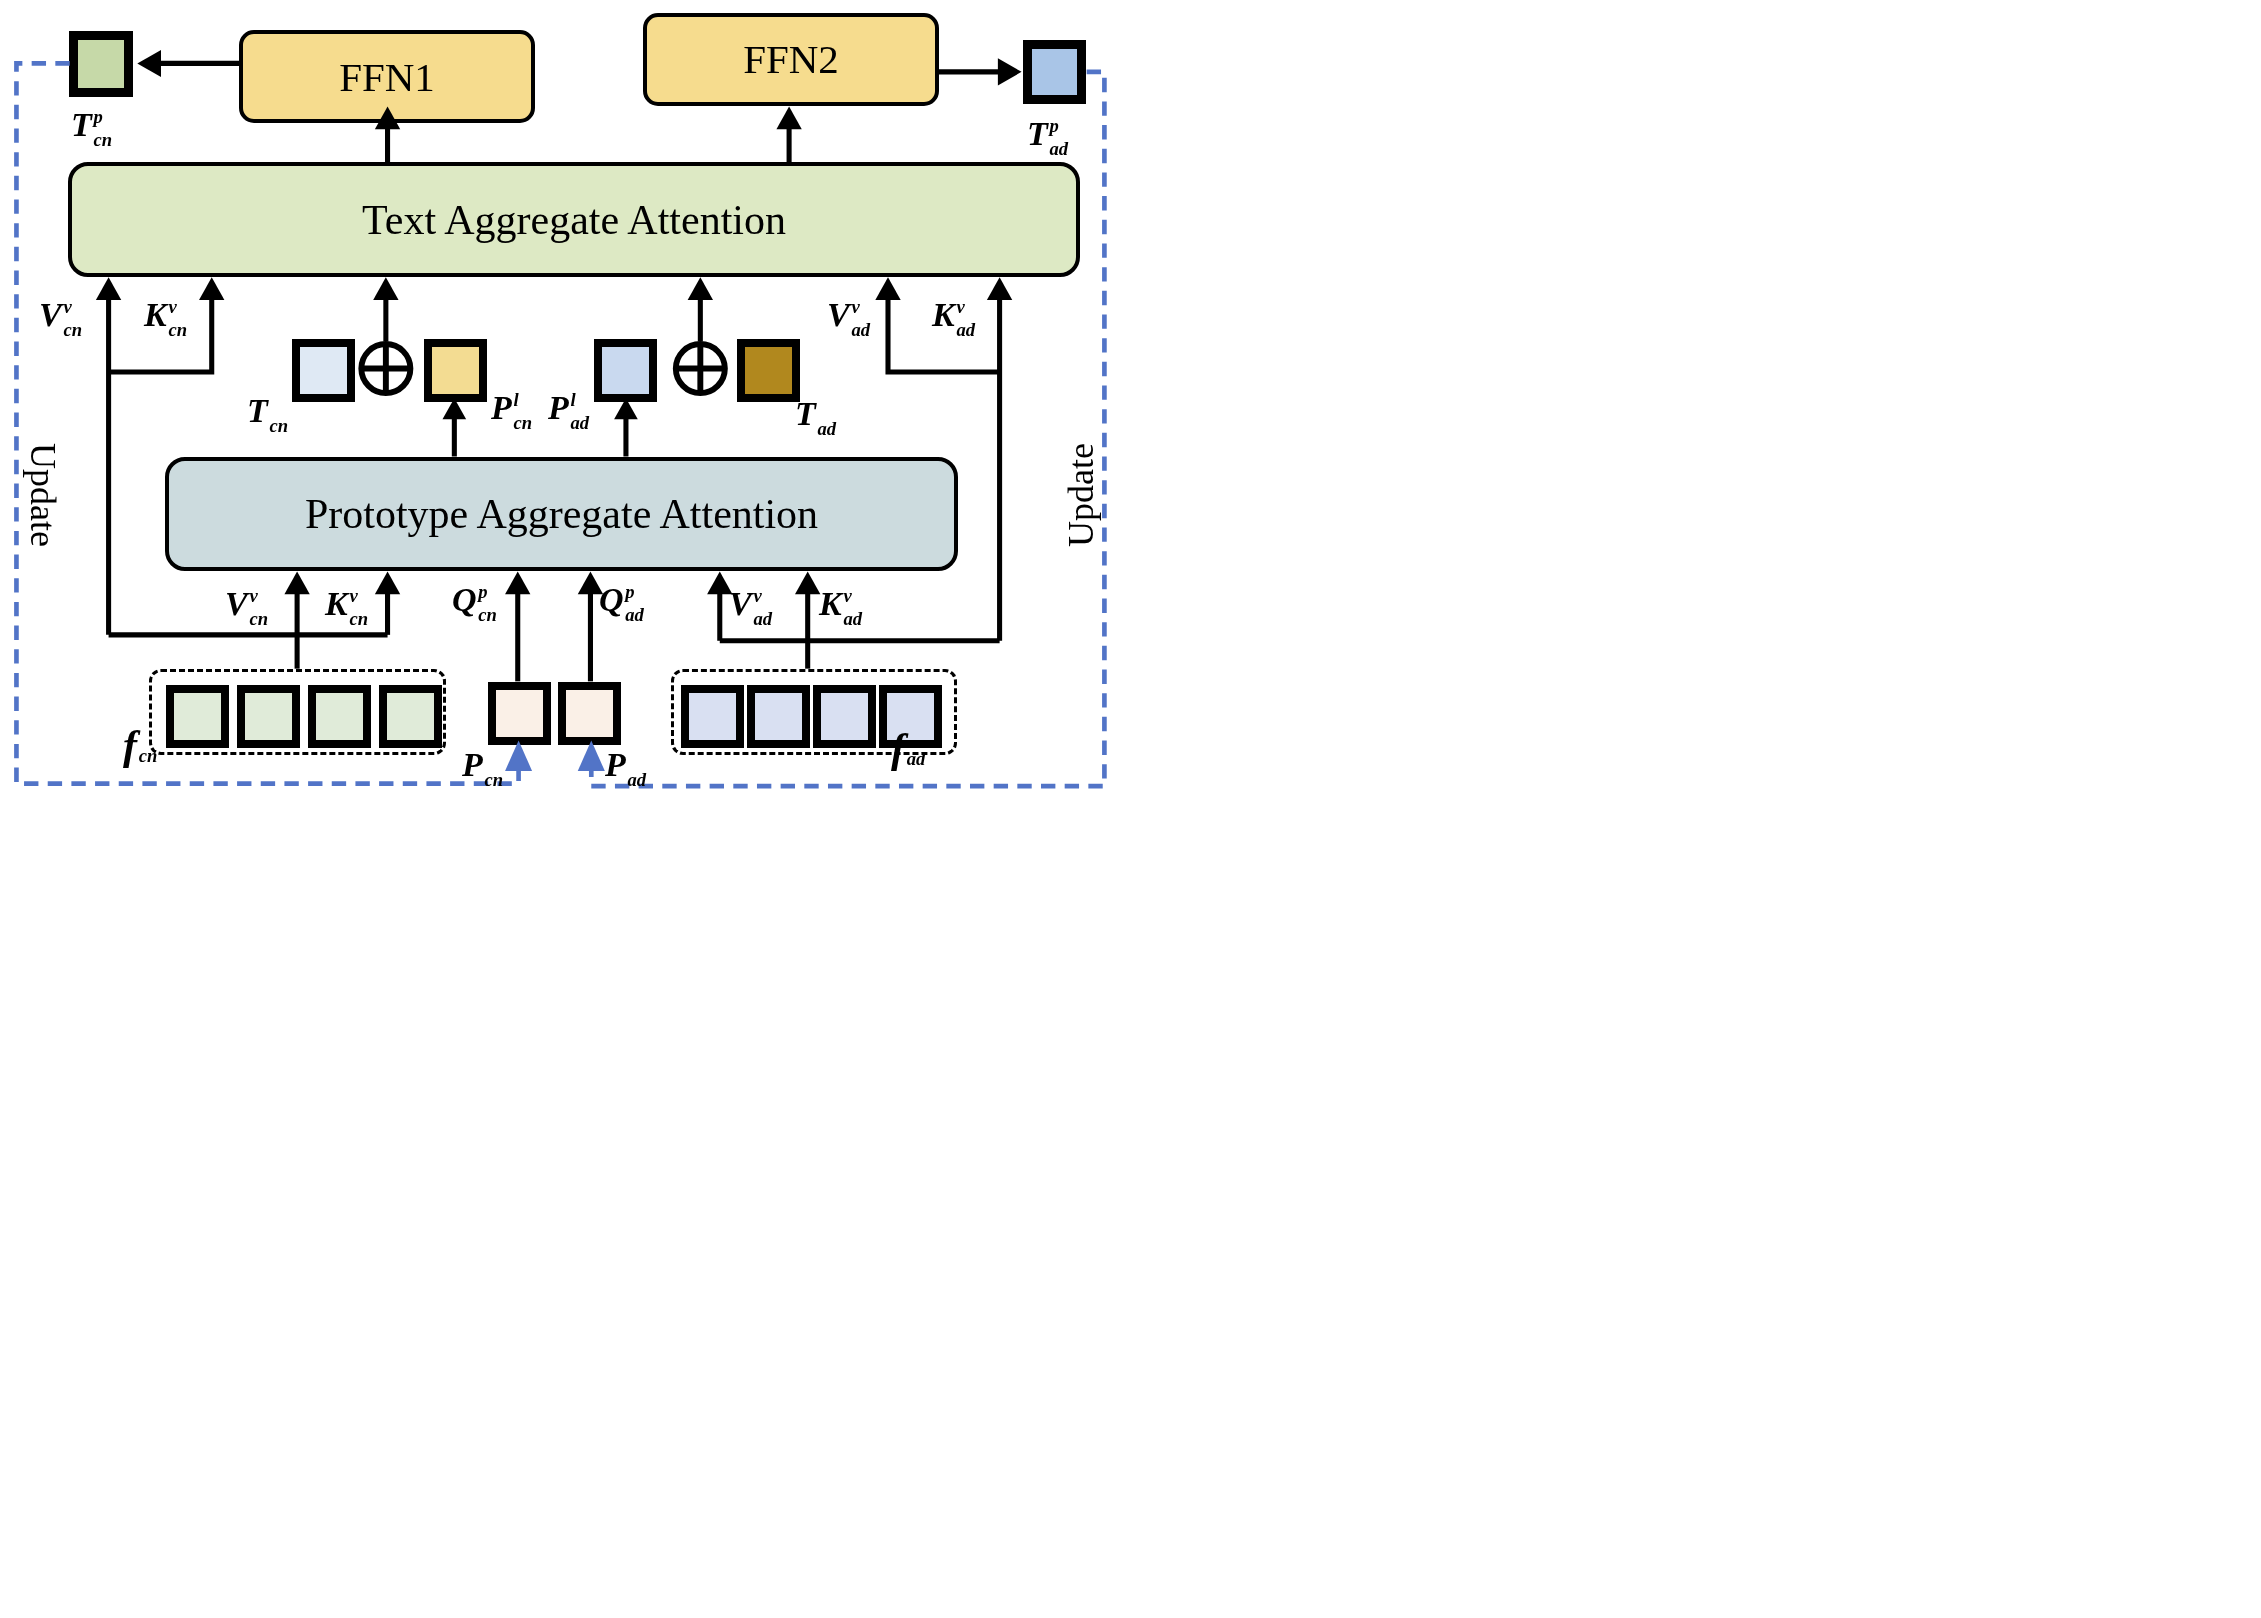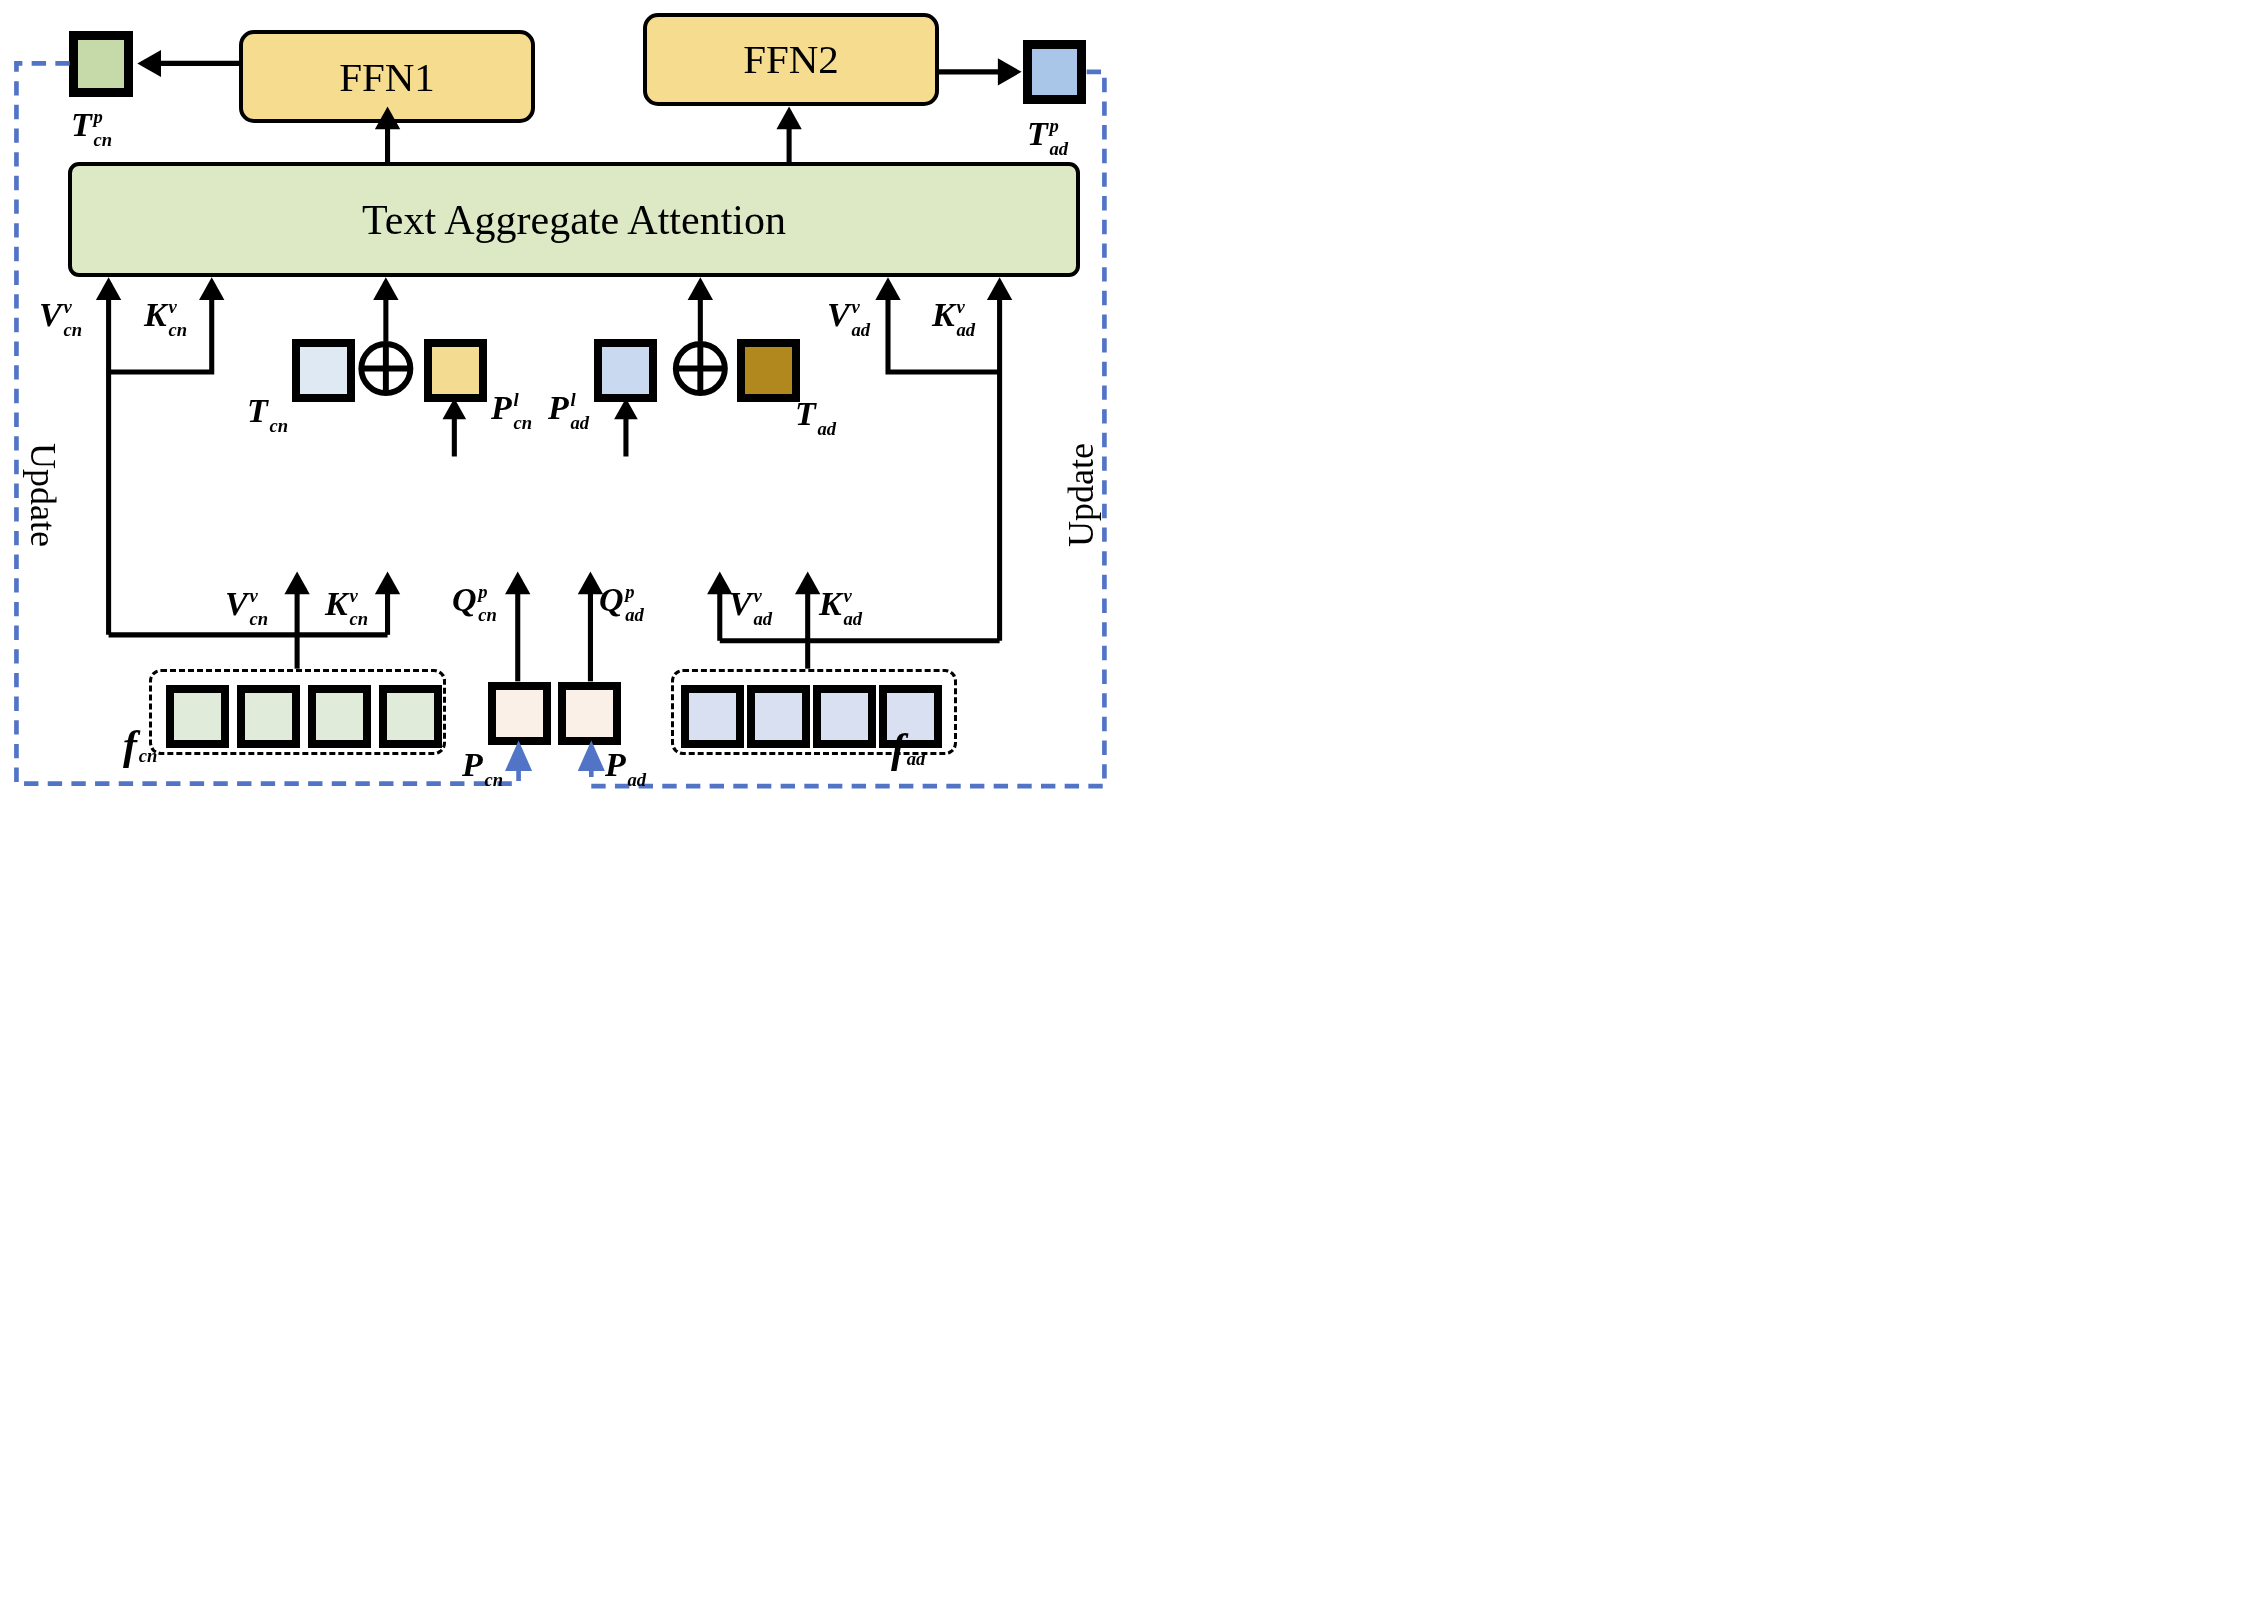--- a/index.html
+++ b/index.html
@@ -1,21 +1,21 @@
 <!DOCTYPE html>
 <html style="font-size:13.5px"><head>
 <meta charset="utf-8">
 <style>
   html,body{margin:0;padding:0;background:#ffffff;}
   #canvas{position:relative;width:1131px;height:809px;background:#fff;overflow:hidden;
           font-family:"Liberation Serif", serif;}
   .box{position:absolute;box-sizing:border-box;border:4.2px solid #000;display:flex;
        align-items:center;justify-content:center;color:#000;}
   .rounded{border-radius:15px;}
-  .bigrounded{border-radius:11px;font-family:Liberation Serif, serif;}
+  .bigrounded{border-radius:20px;font-family:Liberation Serif, serif;}
   .sq{position:absolute;box-sizing:border-box;border:8.5px solid #000;}
   .sq-thick{border-width:9.3px;}
   .dashedgrp{position:absolute;box-sizing:border-box;border:3.4px dashed #000;border-radius:12px;}
   .ffn-text{font-size:41px;}
   .attn-text{font-size:42px;}
   .ml{position:absolute;font-weight:bold;font-style:italic;display:flex;align-items:flex-start;line-height:1;}
   .ml .b{font-size:34px;}
   .ml .ss{display:inline-flex;flex-direction:column;justify-content:space-between;height:42px;margin-left:1.7px;}
   .ml .ss .sup,.ml .ss .sub{font-size:18.6px;font-weight:bold;font-style:italic;}
   .ml.fsize .b{font-size:42px;}
@@ -44,20 +44,23 @@
 
   <div class="box bigrounded" style="left:68px;top:162px;width:1012px;height:115px;background:#dde9c4;">
     <span class="attn-text">Text Aggregate Attention</span>
   </div>
 
   <div class="sq" style="left:292px;top:339px;width:63px;height:63px;background:#dfe9f4;"></div>
   <div class="sq" style="left:424px;top:339px;width:63px;height:63px;background:#f3dc92;"></div>
   <div class="sq" style="left:594px;top:339px;width:63px;height:63px;background:#c9d9ef;"></div>
   <div class="sq" style="left:737px;top:339px;width:63px;height:63px;background:#b1881e;"></div>
 
+  <div class="box bigrounded" style="left:165px;top:457px;width:793px;height:114px;background:#ccdbde;">
+    <span class="attn-text">Prototype Aggregate Attention</span>
+  </div>
 
   <div class="dashedgrp" style="left:149px;top:669px;width:297px;height:86px;">
     <div class="sq" style="left:13.5px;top:12.7px;width:63px;height:63px;background:#e0ebd9;"></div>
     <div class="sq" style="left:85px;top:12.7px;width:63px;height:63px;background:#e0ebd9;"></div>
     <div class="sq" style="left:156px;top:12.7px;width:63px;height:63px;background:#e0ebd9;"></div>
     <div class="sq" style="left:227px;top:12.7px;width:63px;height:63px;background:#e0ebd9;"></div>
   </div>
 
   <div class="sq" style="left:488px;top:682px;width:63px;height:63px;background:#faf0e7;"></div>
   <div class="sq" style="left:558px;top:682px;width:63px;height:63px;background:#faf0e7;"></div>

